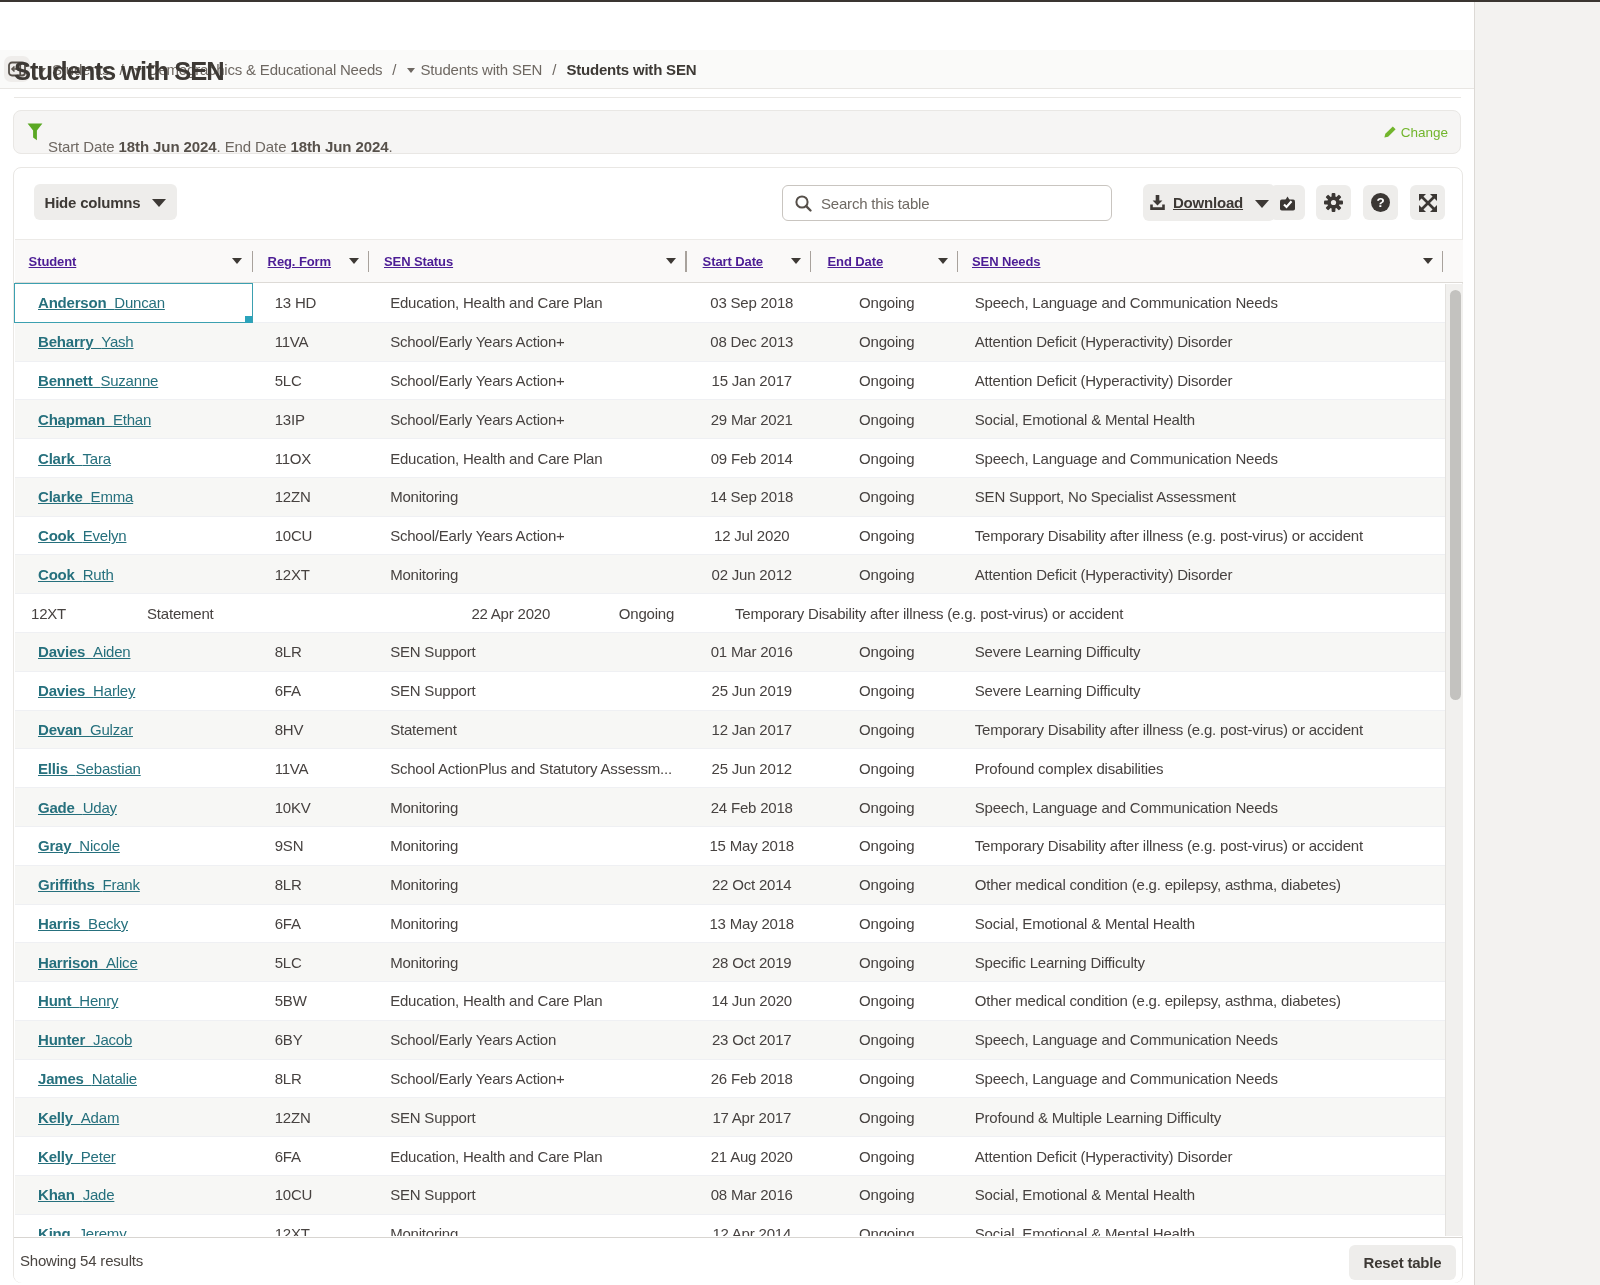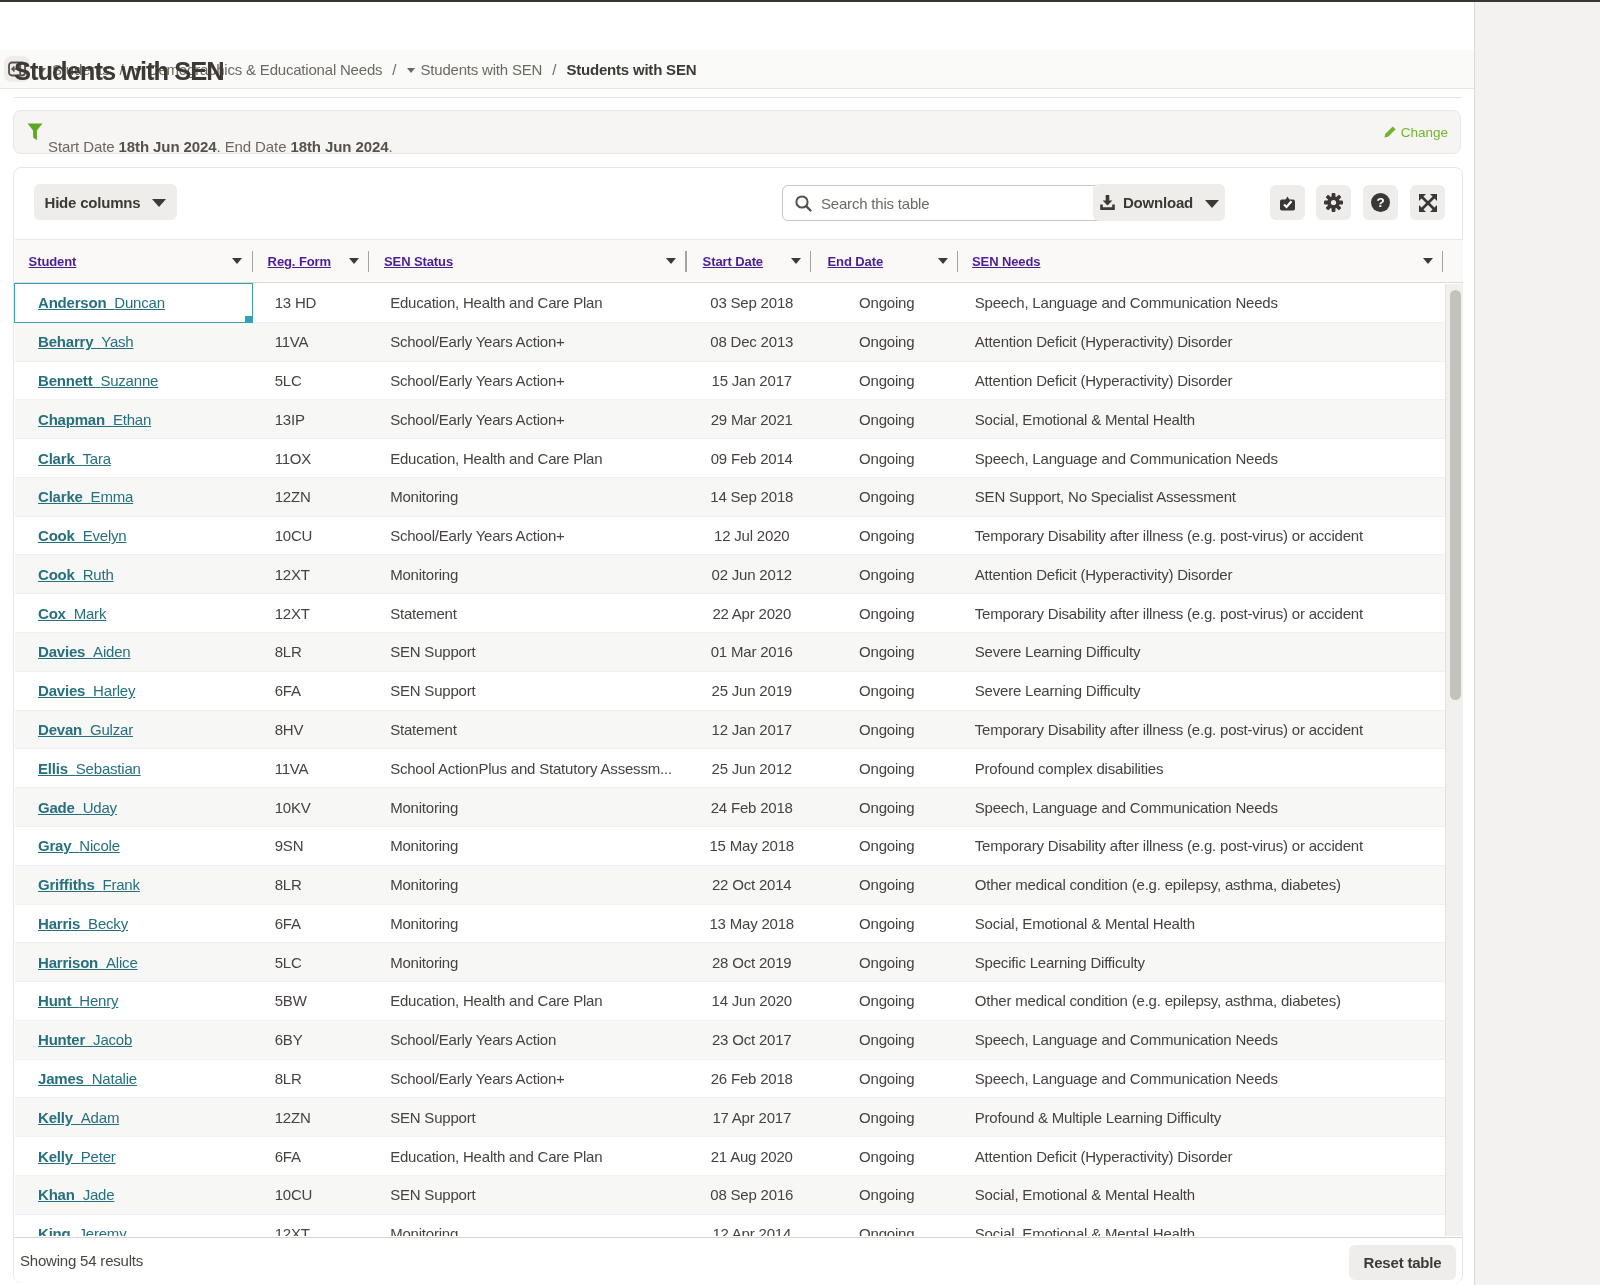--- a/index.html
+++ b/index.html
@@ -20,21 +20,21 @@
 .filtertext { position:absolute; left:34px; top:2px; height:42px; display:flex; align-items:flex-end; font-size:15px; letter-spacing:-0.1px; color:#6e6761; }
 .filtertext b { color:#57514b; }
 .changelink { position:absolute; right:12px; top:0; height:42px; display:flex; align-items:center; font-size:13.5px; color:#72b52c; }
 .tablecard { position:absolute; left:13px; top:167px; width:1450px; height:1116px; background:#ffffff; border:1px solid #e9e7e4; border-radius:8px; }
 
 .btn { background:#eeedeb; border-radius:6px; font-weight:bold; color:#3d3935; font-size:15px; letter-spacing:-0.2px; display:flex; align-items:center; justify-content:center; position:absolute; }
 .hidecols { left:20px; top:16px; width:143px; height:36px; }
 .bcaret { width:0; height:0; border-left:7px solid transparent; border-right:7px solid transparent; border-top:8px solid #3d3935; display:inline-block; margin-left:12px; margin-top:2px; }
 .search { position:absolute; left:768px; top:17px; width:330px; height:36px; border:1px solid #c9c5c0; border-radius:6px; background:#fff; display:flex; align-items:center; }
 .search .ph { color:#6f6963; font-size:15px; letter-spacing:-0.2px; margin-left:8px; }
-.download { left:1079px; top:16px; width:132px; height:37px; }
+.download { left:1129px; top:16px; width:132px; height:37px;text-decoration:underline; }
 .iconbtn { width:35px; height:35px; top:17px; background:#eeedeb; border-radius:6px; position:absolute; display:flex; align-items:center; justify-content:center; }
 
 .thead { position:absolute; left:1px; top:71px; width:1448px; height:44px; background:#faf9f8; border-top:1px solid #eceae7; border-bottom:1px solid #dddad6; }
 .th { position:absolute; top:0; height:42px; display:flex; align-items:center; font-size:13px; font-weight:bold; color:#4c1d95; letter-spacing:-0.1px;text-decoration:underline; }
 .hcaret { position:absolute; top:18px; width:0; height:0; border-left:5.5px solid transparent; border-right:5.5px solid transparent; border-top:6.5px solid #3d3935; }
 .hsep { position:absolute; top:11px; width:1.5px; height:21px; background:#a8a29c; }
 
 .tbody { position:absolute; left:1px; top:116px; width:1429.6px; height:952px; overflow:hidden; }
 .row { display:flex; width:1429.6px; height:38.79px; border-bottom:1px solid #eff0f3; background:#fff; }
 .row.alt { background:#f7f7f5; }
@@ -251,23 +251,20 @@
         <div class="c c1">
           <a>Cook&nbsp; <span>Ruth</span></a>
         </div>
         <div class="c c2">12XT</div>
         <div class="c c3">Monitoring</div>
         <div class="c c4">02 Jun 2012</div>
         <div class="c c5">Ongoing</div>
         <div class="c c6">Attention Deficit (Hyperactivity) Disorder</div>
       </div>
       <div class="row">
-        <div class="c c1">
-          <a>Cox&nbsp; <span>Mark</span></a>
-        </div>
         <div class="c c2">12XT</div>
         <div class="c c3">Statement</div>
         <div class="c c4">22 Apr 2020</div>
         <div class="c c5">Ongoing</div>
         <div class="c c6">Temporary Disability after illness (e.g. post-virus) or accident</div>
       </div>
       <div class="row alt">
         <div class="c c1">
           <a>Davies&nbsp; <span>Aiden</span></a>
         </div>
@@ -406,21 +403,21 @@
         <div class="c c4">21 Aug 2020</div>
         <div class="c c5">Ongoing</div>
         <div class="c c6">Attention Deficit (Hyperactivity) Disorder</div>
       </div>
       <div class="row alt">
         <div class="c c1">
           <a>Khan&nbsp; <span>Jade</span></a>
         </div>
         <div class="c c2">10CU</div>
         <div class="c c3">SEN Support</div>
-        <div class="c c4">08 Sep 2016</div>
+        <div class="c c4">08 Mar 2016</div>
         <div class="c c5">Ongoing</div>
         <div class="c c6">Social, Emotional &amp; Mental Health</div>
       </div>
       <div class="row">
         <div class="c c1">
           <a>King&nbsp; <span>Jeremy</span></a>
         </div>
         <div class="c c2">12XT</div>
         <div class="c c3">Monitoring</div>
         <div class="c c4">12 Apr 2014</div>

